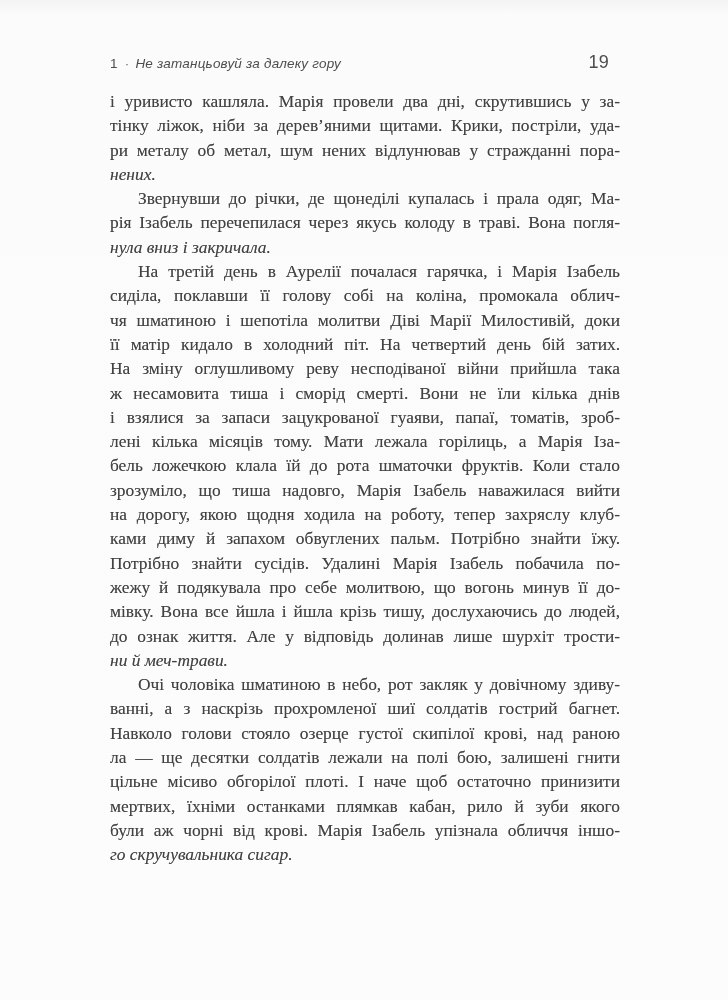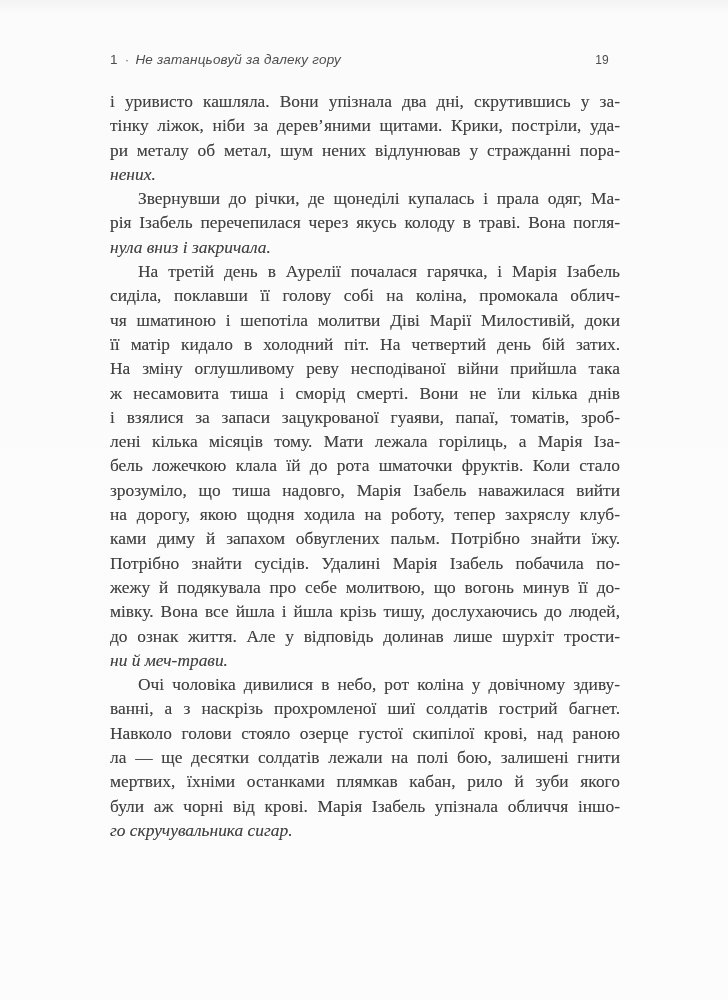--- a/index.html
+++ b/index.html
@@ -25,21 +25,21 @@
     align-items: baseline;
     font-family: "Liberation Sans", "DejaVu Sans", sans-serif;
     font-size: 13.5px;
     color: #4d4d4d;
     letter-spacing: 0.2px;
   }
   .chapter-ref { white-space: nowrap; }
   .chapter-ref .num { font-style: normal; }
   .chapter-ref .sep { margin: 0 6px 0 7px; color: #6a6a6a; }
   .chapter-ref .chap-title { font-style: italic; }
-  .page-number { padding-right: 11px; font-size: 12px; color: #4d4d4d; }
+  .page-number { padding-right: 11px; font-size: 18px; color: #4d4d4d; }
 
   .text-block {
     position: absolute;
     top: 89px;
     left: 110px;
     width: 510px;
     font-size: 17.4px;
     line-height: 24.3px;
     color: #424242;
     text-shadow: 0 0 0.5px rgba(66,66,66,0.45);
@@ -62,21 +62,21 @@
 
   <header class="running-head" style="color: rgb(77, 77, 77);">
     <div class="chapter-ref">
       <span class="num">1</span><span class="sep">·</span><span class="chap-title">Не затанцьовуй за далеку гору</span>
     </div>
     <div class="page-number">19</div>
   </header>
 
   <main class="text-block" id="text-block" style="color: rgb(66, 66, 66);">
       <div class="para">
-        <div class="line">і уривисто кашляла. Вони упізнала два дні, скрутившись у за-</div>
+        <div class="line">і уривисто кашляла. Марія провели два дні, скрутившись у за-</div>
         <div class="line">тінку ліжок, ніби за дерев’яними щитами. Крики, постріли, уда-</div>
         <div class="line">ри металу об метал, шум нених відлунював у стражданні пора-</div>
         <div class="line last">нених.</div>
       </div>
       <div class="para">
         <div class="line indent">Звернувши до річки, де щонеділі купалась і прала одяг, Ма-</div>
         <div class="line">рія Ізабель перечепилася через якусь колоду в траві. Вона погля-</div>
         <div class="line last">нула вниз і закричала.</div>
       </div>
       <div class="para">
@@ -92,23 +92,24 @@
         <div class="line">зрозуміло, що тиша надовго, Марія Ізабель наважилася вийти</div>
         <div class="line">на дорогу, якою щодня ходила на роботу, тепер захряслу клуб-</div>
         <div class="line">ками диму й запахом обвуглених пальм. Потрібно знайти їжу.</div>
         <div class="line">Потрібно знайти сусідів. Удалині Марія Ізабель побачила по-</div>
         <div class="line">жежу й подякувала про себе молитвою, що вогонь минув її до-</div>
         <div class="line">мівку. Вона все йшла і йшла крізь тишу, дослухаючись до людей,</div>
         <div class="line">до ознак життя. Але у відповідь долинав лише шурхіт трости-</div>
         <div class="line last">ни й меч-трави.</div>
       </div>
       <div class="para">
-        <div class="line indent">Очі чоловіка дивилися в небо, рот коліна у довічному здиву-</div>
+        <div class="line indent">Очі чоловіка шматиною в небо, рот закляк у довічному здиву-</div>
         <div class="line">ванні, а з наскрізь прохромленої шиї солдатів гострий багнет.</div>
         <div class="line">Навколо голови стояло озерце густої скипілої крові, над раною</div>
         <div class="line">ла — ще десятки солдатів лежали на полі бою, залишені гнити</div>
+        <div class="line">цільне місиво обгорілої плоті. І наче щоб остаточно принизити</div>
         <div class="line">мертвих, їхніми останками плямкав кабан, рило й зуби якого</div>
         <div class="line">були аж чорні від крові. Марія Ізабель упізнала обличчя іншо-</div>
         <div class="line last">го скручувальника сигар.</div>
       </div>
     </main>
 
 </div>
 
 </body></html>

